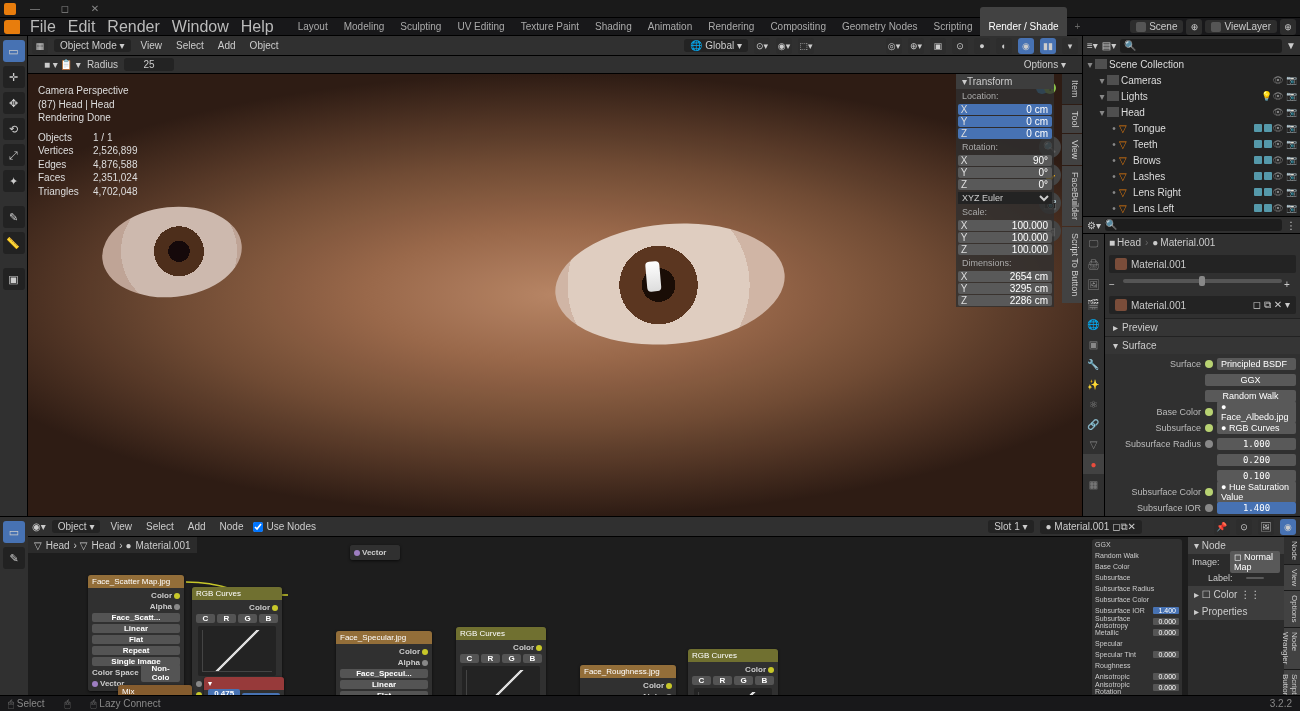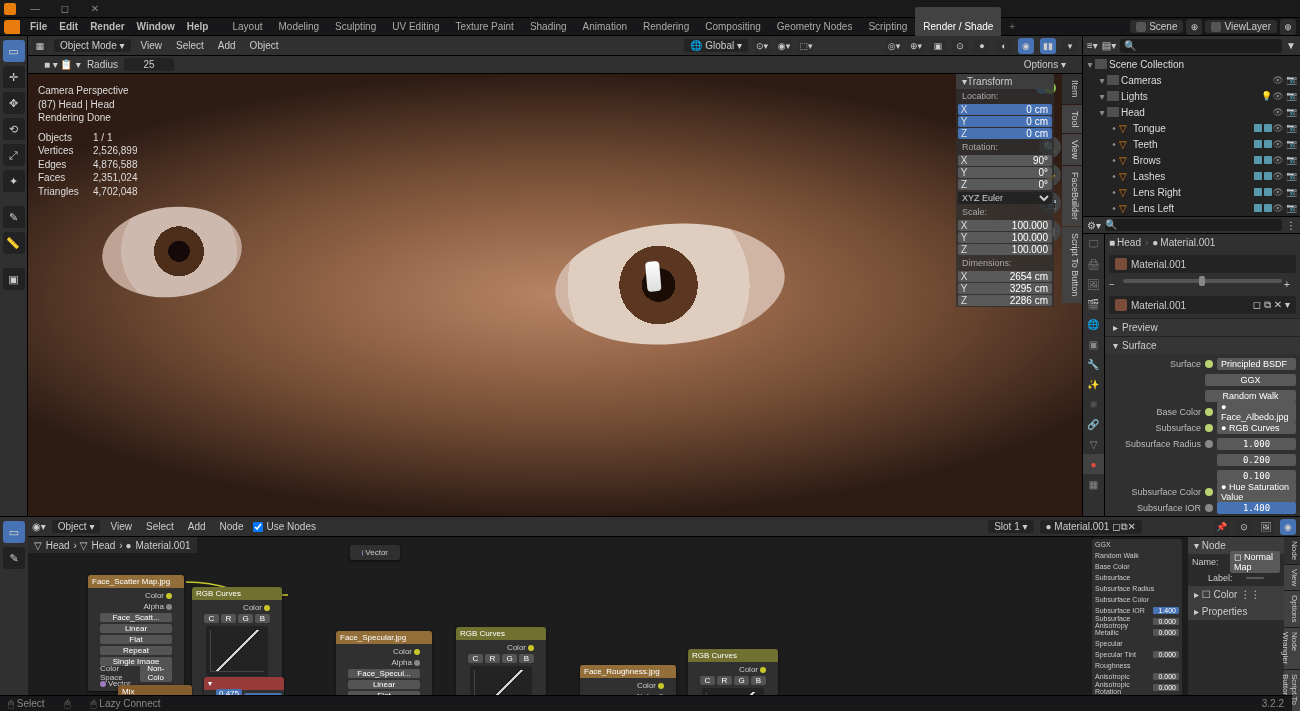--- a/index.html
+++ b/index.html
@@ -3,21 +3,21 @@
 <meta charset="utf-8">
 <style>
 * { margin:0; padding:0; box-sizing:border-box; font-family:"Segoe UI",Arial,sans-serif; }
 body { background:#161616; color:#ccc; font-size:10px; width:1300px; height:711px; overflow:hidden; position:relative; }
 .titlebar { height:18px; background:#1a1a1a; display:flex; align-items:center; padding:0 4px; border-bottom:1px solid #000; }
 .titlebar .icon { width:12px; height:12px; background:#e87d0d; border-radius:2px; margin-right:4px; }
 .titlebar .title { color:#999; font-size:10px; flex:1; }
 .titlebar .winbtn { width:30px; text-align:center; color:#888; font-size:10px; cursor:pointer; }
 .menubar { height:18px; background:#18181a; display:flex; align-items:center; padding:0 4px; border-bottom:1px solid #000; }
 .menubar .blendlogo { width:16px; height:14px; background:#e87d0d; border-radius:3px 1px 1px 3px; margin-right:4px; }
-.menubar .mitem { padding:0 6px; color:#bbb; font-size:10px; cursor:pointer;font-weight:bold; }
+.menubar .mitem { padding:0 6px; color:#bbb; font-size:16px; cursor:pointer; }
 .menubar .tabs { margin-left:10px; display:flex; }
 .menubar .tab { padding:14px 8px; color:#aaa; font-size:10px; border-radius:3px 3px 0 0; cursor:pointer; }
 .menubar .tab.active { background:#424242; color:#fff; }
 .menubar .tab.add { color:#666; }
 .menubar .spacer { flex:1; }
 .menubar .scene { background:#2d2d2d; padding:1px 6px; border-radius:3px; margin:0 3px; font-size:10px; display:flex; align-items:center; }
 .menubar .sicon { width:10px; height:10px; background:#555; border-radius:2px; margin-right:3px; }
 .main { display:flex; height:480px; }
 .toolstrip { width:28px; background:#303030; display:flex; flex-direction:column; align-items:center; padding-top:4px; gap:4px; border-right:1px solid #000; }
 .tsbtn { width:22px; height:22px; border-radius:3px; display:flex; align-items:center; justify-content:center; color:#ccc; font-size:11px; cursor:pointer; }
@@ -99,41 +99,41 @@
 .nodered .ntool { width:28px; background:#303030; }
 .nodered .nhdr { position:absolute; top:0; left:28px; right:0; height:20px; background:#303030; display:flex; align-items:center; padding:0 4px; gap:6px; font-size:10px; border-bottom:1px solid #000; z-index:5; }
 .nodered .nbc { position:absolute; top:20px; left:28px; height:16px; display:flex; align-items:center; padding:0 6px; gap:4px; font-size:10px; color:#ccc; background:#303030cc; z-index:5; }
 .nodegraph { position:absolute; top:20px; left:28px; right:112px; bottom:0; background:#1d1d1d; overflow:hidden; }
 .nnode { position:absolute; background:#303030; border-radius:3px; overflow:hidden; font-size:8px; box-shadow:0 1px 3px #000a; }
 .nnode .nh { padding:2px 4px; color:#fff; font-size:8px; }
 .nh.img { background:#936e39; }
 .nh.rgbc { background:#707030; }
 .nh.map { background:#973a3a; }
 .nh.mix { background:#855c2e; }
-.nnode .nb { padding:2px 12px; background:#303030; }
+.nnode .nb { padding:2px 4px; background:#303030;font-weight:bold; }
 .nr { display:flex; align-items:center; height:11px; gap:2px; }
 .nr .sock { width:6px; height:6px; border-radius:50%; background:#999; }
 .nr .sock.y { background:#c7c729; }
 .nr .sock.p { background:#9e7ec1; }
 .nr .sock.g { background:#888; }
 .nr .txt { flex:1; font-size:8px; color:#ccc; }
 .nr .fld { flex:1; background:#545454; border-radius:2px; padding:0 3px; font-size:8px; text-align:center; color:#fff; }
 .nr .fld.sel { background:#4772b3; }
 .curve { height:50px; background:#232323; margin:2px; border-radius:2px; position:relative; }
 .curve::after { content:""; position:absolute; inset:4px; border-left:1px solid #444; border-bottom:1px solid #444; background:linear-gradient(135deg,transparent 48%, #ddd 49% 51%, transparent 52%); }
 .pnode { position:absolute; width:90px; background:#303030; border-radius:3px; font-size:8px; overflow:hidden; }
 .pnode .pr2 { display:flex; padding:0 3px; height:11px; align-items:center; }
 .pnode .pr2 .l { flex:1; font-size:7px; color:#ccc; }
 .pnode .pr2 .v { font-size:7px; color:#fff; background:#555; padding:0 3px; border-radius:1px; min-width:26px; text-align:right; }
 .pnode .pr2.b .v { background:#4772b3; }
 .nside { position:absolute; top:20px; right:16px; width:96px; bottom:0; background:#303030cc; font-size:10px; }
 .nstabs { position:absolute; top:20px; right:0; width:16px; bottom:0; display:flex; flex-direction:column; }
 .nstab { writing-mode:vertical-rl; font-size:8px; padding:4px 1px; background:#424242; margin-bottom:1px; cursor:pointer; }
 .nstab.active { background:#303030; }
-.statusbar { position:absolute; bottom:0; left:0; right:8px; height:16px; background:#18181a; display:flex; align-items:center; padding:0 8px; gap:20px; font-size:10px; color:#888; border-top:1px solid #000; }
+.statusbar { position:absolute; bottom:0; left:0; right:0; height:16px; background:#18181a; display:flex; align-items:center; padding:0 8px; gap:20px; font-size:10px; color:#888; border-top:1px solid #000; }
 .statusbar .ver { margin-left:auto; }
 .cbox { display:flex; align-items:center; gap:3px; }
 .cbox input { width:10px; height:10px; }
 svg.wire { position:absolute; inset:0; pointer-events:none; }
 </style>
 </head>
 <body>
 
 <div class="titlebar">
   <div class="icon"></div>
@@ -833,21 +833,21 @@
         <div class="pr2 b">
           <span class="l">Sheen Tint</span>
           <span class="v">0.134</span>
         </div>
       </div>
   </div>
 
   <div class="nside">
     <div class="hdr" style="padding:3px 6px;background:#3d3d3d">▾ <span>Node</span></div>
     <div class="prow" style="padding:2px 4px">
-        <span style="flex:0 0 34px;font-size:9px">Name:</span>
+        <span style="flex:0 0 34px;font-size:9px">Image:</span>
         <span class="pval link" style="flex:1">◻ <span>Normal Map</span></span>
       </div>
     <div class="prow" style="padding:2px 20px">
         <span style="flex:0 0 34px;font-size:9px">Label:</span>
         <span class="pval" style="flex:1"></span>
       </div>
     <div class="hdr" style="padding:3px 6px;background:#3d3d3d">▸ ☐ <span>Color</span> <span style="margin-left:auto">⋮⋮</span></div>
     <div class="hdr" style="padding:3px 6px;background:#3d3d3d">▸ <span>Properties</span></div>
   </div>
   <div class="nstabs">

